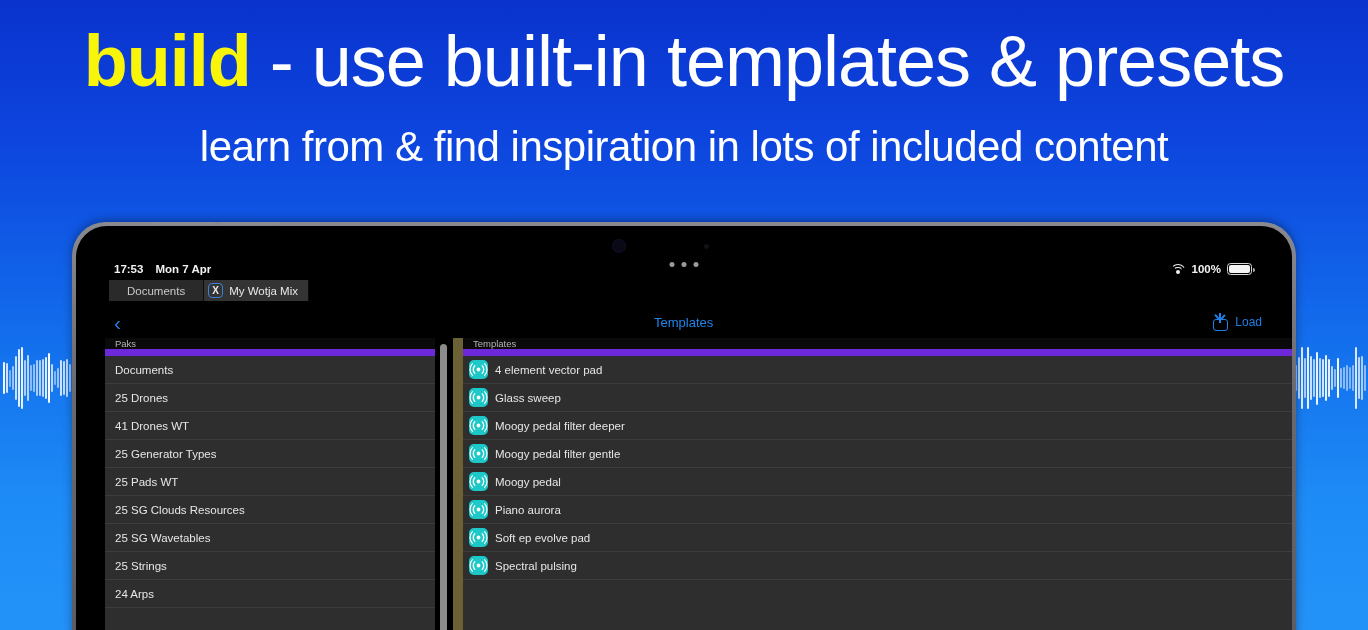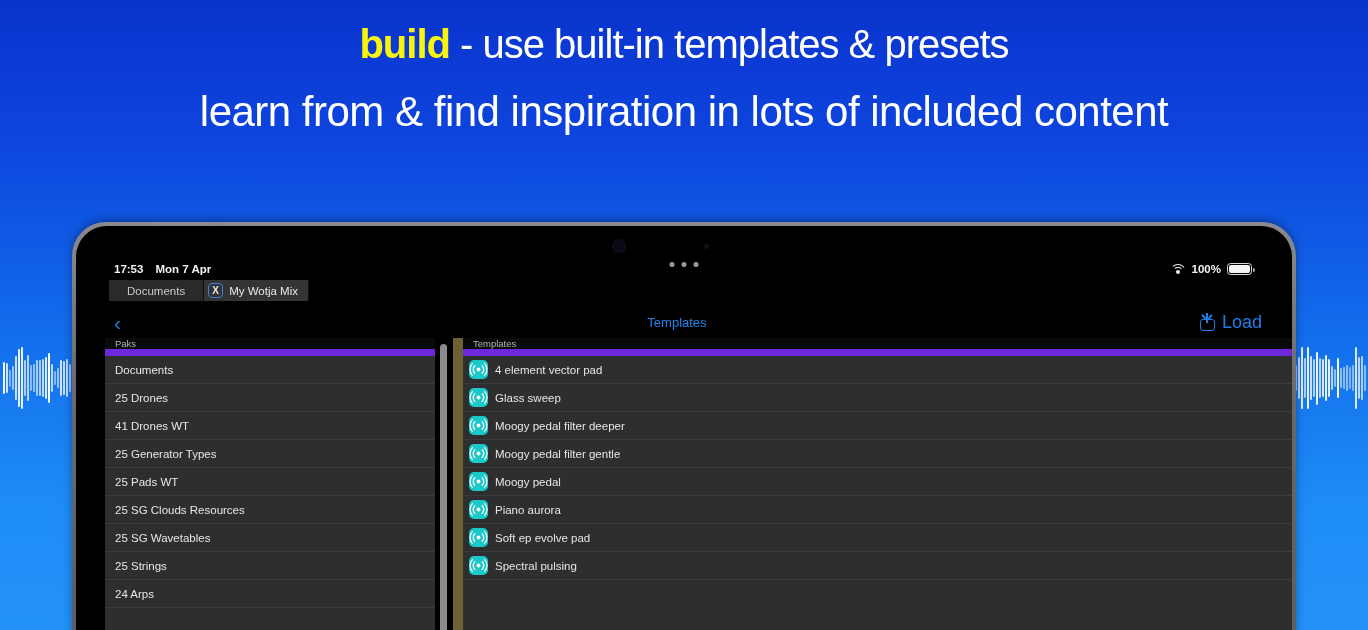--- a/index.html
+++ b/index.html
@@ -14,21 +14,21 @@
   .wave { position: absolute; top: 333px; height: 90px; display: flex;
           align-items: center; gap: 1px; overflow: hidden; }
   .wave.left  { left: 0;   width: 104px; justify-content: flex-end; }
   .wave.right { right: 0;  width: 88px;  justify-content: flex-start; }
   .wave span { display: block; width: 2px; background: #ffffff; border-radius: 1px;
                opacity: .85; }
 
   
   .promo { position: absolute; left: 0; right: 0; top: 22px; text-align: center;
            color: #ffffff; }
-  .promo h1 { font-size: 40px; font-weight: 400; letter-spacing: -1px;
+  .promo h1 { font-size: 72px; font-weight: 400; letter-spacing: -1px;
               line-height: 1.1; white-space: nowrap; }
   .promo h1 .kw { color: #f9f50a; font-weight: 700; }
   .promo h2 { font-size: 42px; font-weight: 400; letter-spacing: -.5px;
               margin-top: 22px; white-space: nowrap; }
 
   
   .tablet { position: absolute; left: 72px; top: 222px; width: 1224px; height: 430px;
             border-radius: 34px 34px 0 0;
             background: linear-gradient(180deg,#8a8a8e 0%, #6a6a6e 40%, #5c5c60 100%);
             padding: 4px 4px 0 4px;
@@ -98,21 +98,21 @@
   .nav-right { display: flex; align-items: center; gap: 7px; }
   .share-ic { width: 15px; height: 18px; position: relative; }
   .share-ic .bx { position: absolute; bottom: 0; left: 0; width: 15px; height: 12px;
                   border: 1.5px solid #1f7fe8; border-radius: 3px; }
   .share-ic .ar { position: absolute; top: 0; left: 6px; width: 1.6px; height: 10px;
                   background: #1f7fe8; }
   .share-ic .ar:before, .share-ic .ar:after { content: ""; position: absolute;
       top: 1px; width: 1.6px; height: 6px; background: #1f7fe8; }
   .share-ic .ar:before { left: -3px; transform: rotate(-40deg); }
   .share-ic .ar:after  { left: 3px;  transform: rotate(40deg); }
-  .nav-load { font-size: 18px; color: #1f7fe8; }
+  .nav-load { font-size: 12px; color: #1f7fe8; }
 
   
   .panes { position: absolute; top: 112px; left: 29px; right: 0; bottom: 0;
            display: flex; }
   .pane-left { width: 330px; position: relative; display: flex; flex-direction: column; }
   .scroll-gutter { width: 18px; background: #000; position: relative; }
   .scroll-thumb { position: absolute; left: 5px; top: 6px; width: 7px; bottom: 4px;
                   background: #8c8c8c; border-radius: 4px; }
   .divider { width: 10px; background: #6c6134; }
   .pane-right { flex: 1; display: flex; flex-direction: column; }

